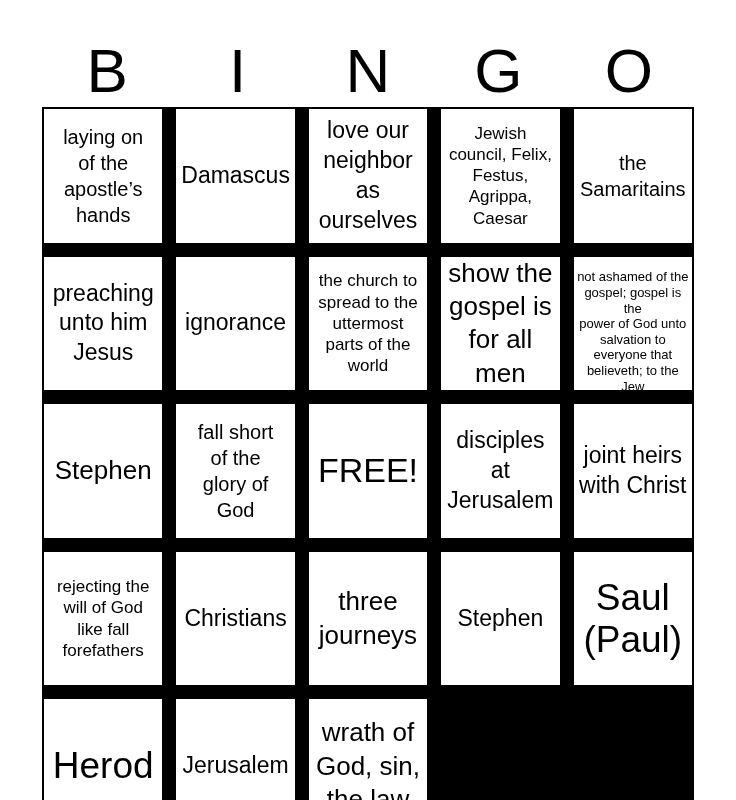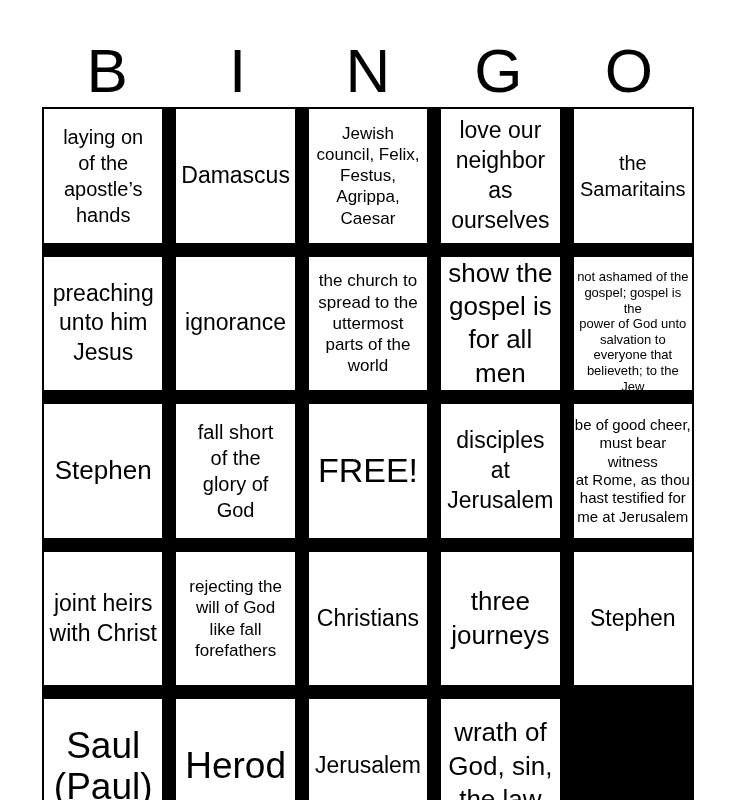--- a/index.html
+++ b/index.html
@@ -83,31 +83,31 @@
     <div class="bingo-cell">
       <div class="cell-text size-lg">laying on
 of the
 apostle’s
 hands</div>
     </div>
     <div class="bingo-cell">
       <div class="cell-text size-xl">Damascus</div>
     </div>
     <div class="bingo-cell">
+      <div class="cell-text size-xl">love our
+neighbor
+as
+ourselves</div>
+    </div>
+    <div class="bingo-cell">
       <div class="cell-text size-md">Jewish
 council, Felix,
 Festus,
 Agrippa,
 Caesar</div>
-    </div>
-    <div class="bingo-cell">
-      <div class="cell-text size-xl">love our
-neighbor
-as
-ourselves</div>
     </div>
     <div class="bingo-cell">
       <div class="cell-text size-lg">the
 Samaritains</div>
     </div>
     <div class="bingo-cell">
       <div class="cell-text size-xl">preaching
 unto him
 Jesus</div>
     </div>
@@ -147,27 +147,20 @@
     </div>
     <div class="bingo-cell">
       <div class="cell-text size-3xl">FREE!</div>
     </div>
     <div class="bingo-cell">
       <div class="cell-text size-xl">disciples
 at
 Jerusalem</div>
     </div>
     <div class="bingo-cell">
-      <div class="cell-text size-sm">be of good cheer,
-must bear witness
-at Rome, as thou
-hast testified for
-me at Jerusalem</div>
-    </div>
-    <div class="bingo-cell">
       <div class="cell-text size-xl">joint heirs
 with Christ</div>
     </div>
     <div class="bingo-cell">
       <div class="cell-text size-md">rejecting the
 will of God
 like fall
 forefathers</div>
     </div>
     <div class="bingo-cell">

